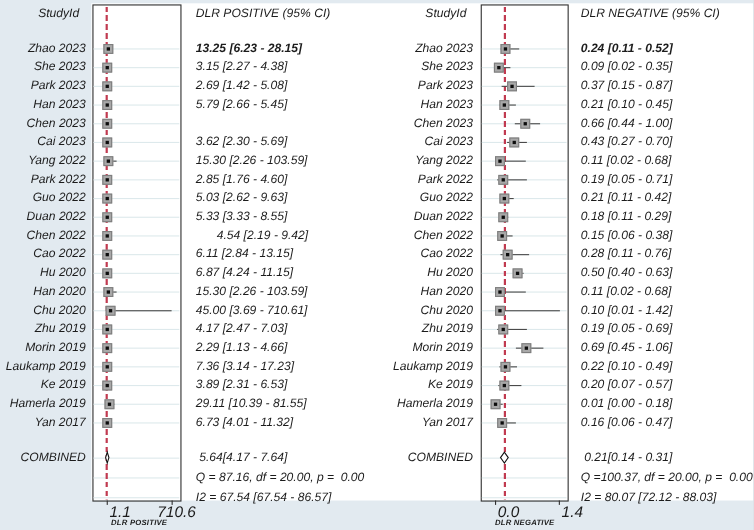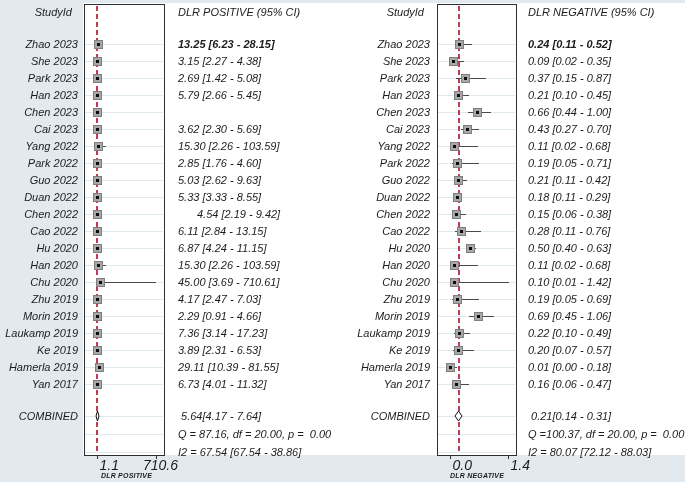--- a/index.html
+++ b/index.html
@@ -32,21 +32,21 @@
 <body>
 
 <div id="canvas">
   <div class="white-region" style="left:83px;top:3px;width:602px;height:452px;"></div>
 
   <div class="lbl hdr r" style="left:0px;top:4px;width:72px;">StudyId</div>
   <div class="lbl hdr" style="left:178px;top:4px;width:170px;">DLR POSITIVE (95% CI)</div>
   <div class="lbl r" style="left:0px;top:408px;width:78px;">COMBINED</div>
   <div class="lbl" style="left:178px;top:408px;width:170px;"> 5.64[4.17 - 7.64]</div>
   <div class="lbl" style="left:178px;top:426px;width:170px;">Q = 87.16, df = 20.00, p =  0.00</div>
-  <div class="lbl" style="left:178px;top:444px;width:170px;">I2 = 67.54 [67.54 - 38.86]</div>
+  <div class="lbl" style="left:178px;top:444px;width:170px;">I2 = 67.54 [67.54 - 86.57]</div>
   <div class="plot-frame" style="left:84px;top:4px;width:81px;height:452px;"></div>
   <div class="tick" style="left:97px;top:455px;"></div>
   <div class="tick" style="left:156px;top:455px;"></div>
   <div class="tick-lbl c" style="left:75px;top:459px;">1.1</div>
   <div class="tick-lbl c" style="left:134px;top:459px;">710.6</div>
   <div class="axis-title c" style="left:86px;top:471px;width:81px;">DLR POSITIVE</div>
 
   <div class="lbl hdr r" style="left:352px;top:4px;width:72px;">StudyId</div>
   <div class="lbl hdr" style="left:528px;top:4px;width:160px;">DLR NEGATIVE (95% CI)</div>
   <div class="lbl r" style="left:352px;top:408px;width:78px;">COMBINED</div>
@@ -173,21 +173,21 @@
     <div class="marker" style="left: 96.1506px; top: 278px;">
       <div class="dot"></div>
     </div>
     <div class="lbl r" style="left: 0px; top: 291px; width: 78px;">Zhu 2019</div>
     <div class="lbl" style="left: 178px; top: 291px; width: 170px;">4.17 [2.47 - 7.03]</div>
     <div class="whisker" style="left: 97.1139px; top: 299px; width: 1px;"></div>
     <div class="marker" style="left: 92.7553px; top: 295px;">
       <div class="dot"></div>
     </div>
     <div class="lbl r" style="left: 0px; top: 308px; width: 78px;">Morin 2019</div>
-    <div class="lbl" style="left: 178px; top: 308px; width: 170px;">2.29 [0.91 - 4.66]</div>
+    <div class="lbl" style="left: 178px; top: 308px; width: 170px;">2.29 [1.13 - 4.66]</div>
     <div class="whisker" style="left: 97.0025px; top: 316px; width: 1px;"></div>
     <div class="marker" style="left: 92.599px; top: 312px;">
       <div class="dot"></div>
     </div>
     <div class="lbl r" style="left: 0px; top: 325px; width: 78px;">Laukamp 2019</div>
     <div class="lbl" style="left: 178px; top: 325px; width: 170px;">7.36 [3.14 - 17.23]</div>
     <div class="whisker" style="left: 97.1696px; top: 333px; width: 1.17168px;"></div>
     <div class="marker" style="left: 93.0206px; top: 329px;">
       <div class="dot"></div>
     </div>

